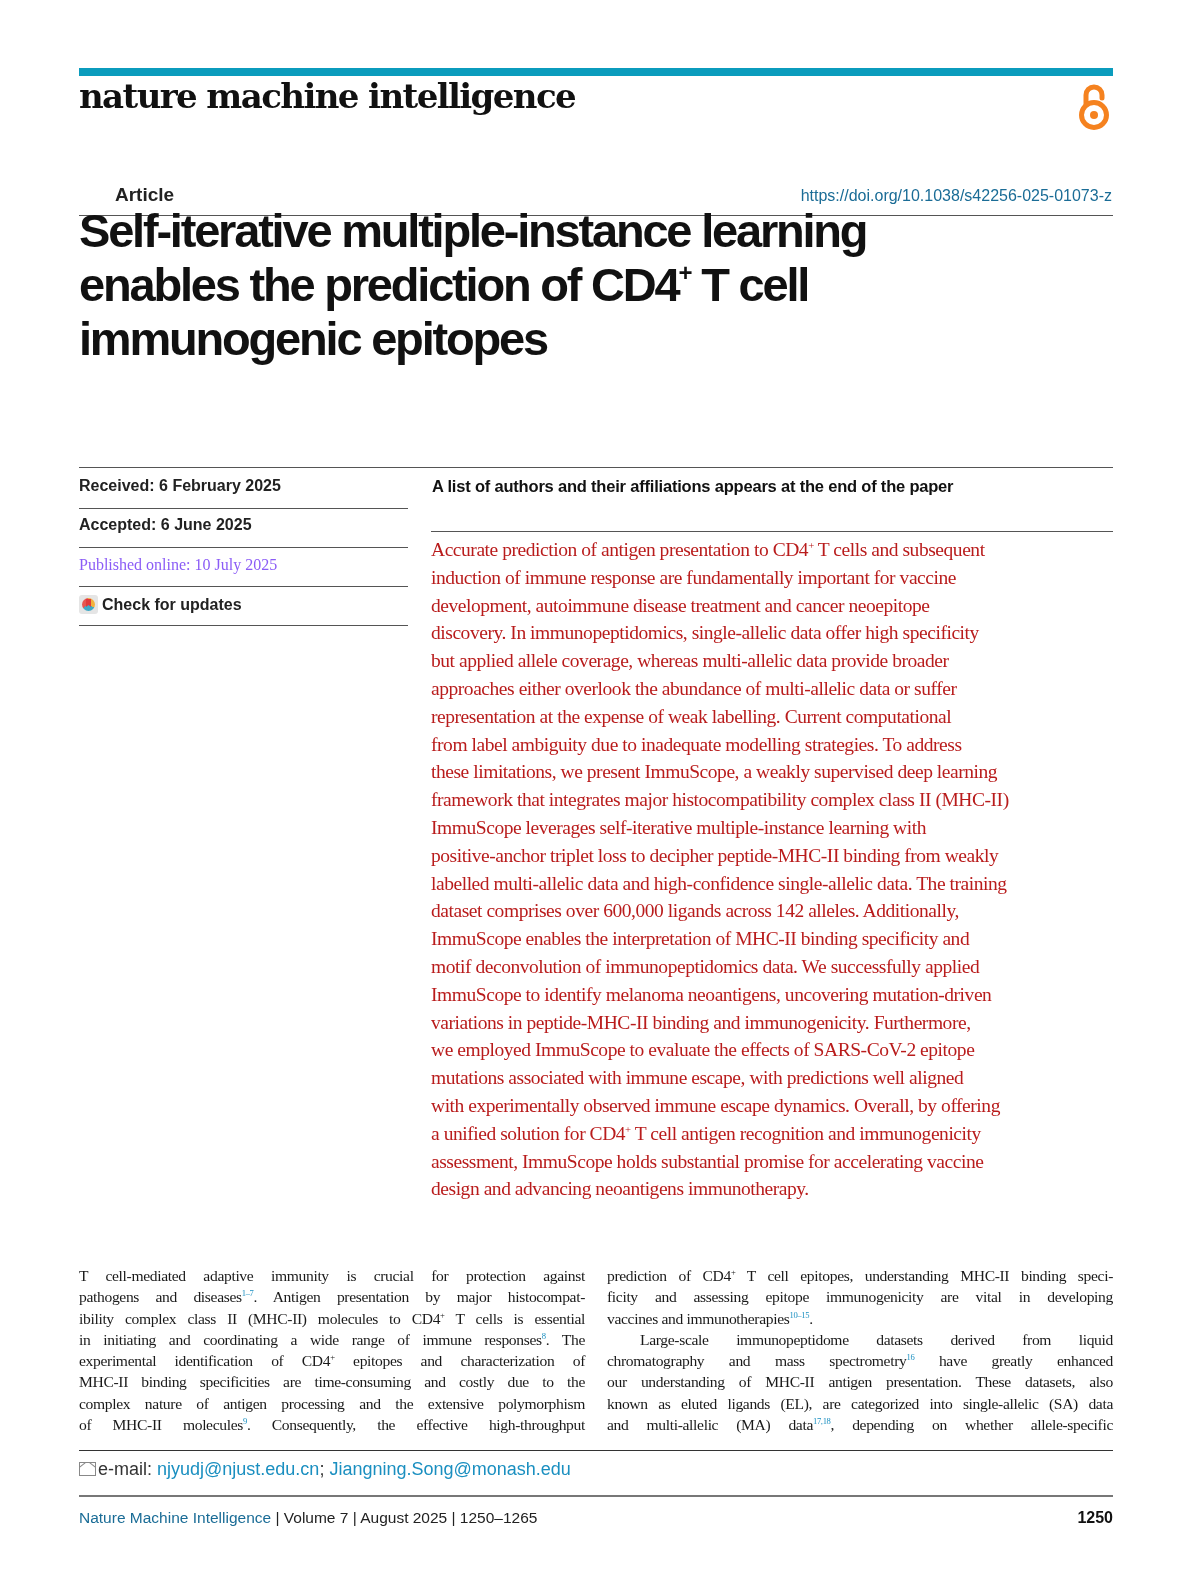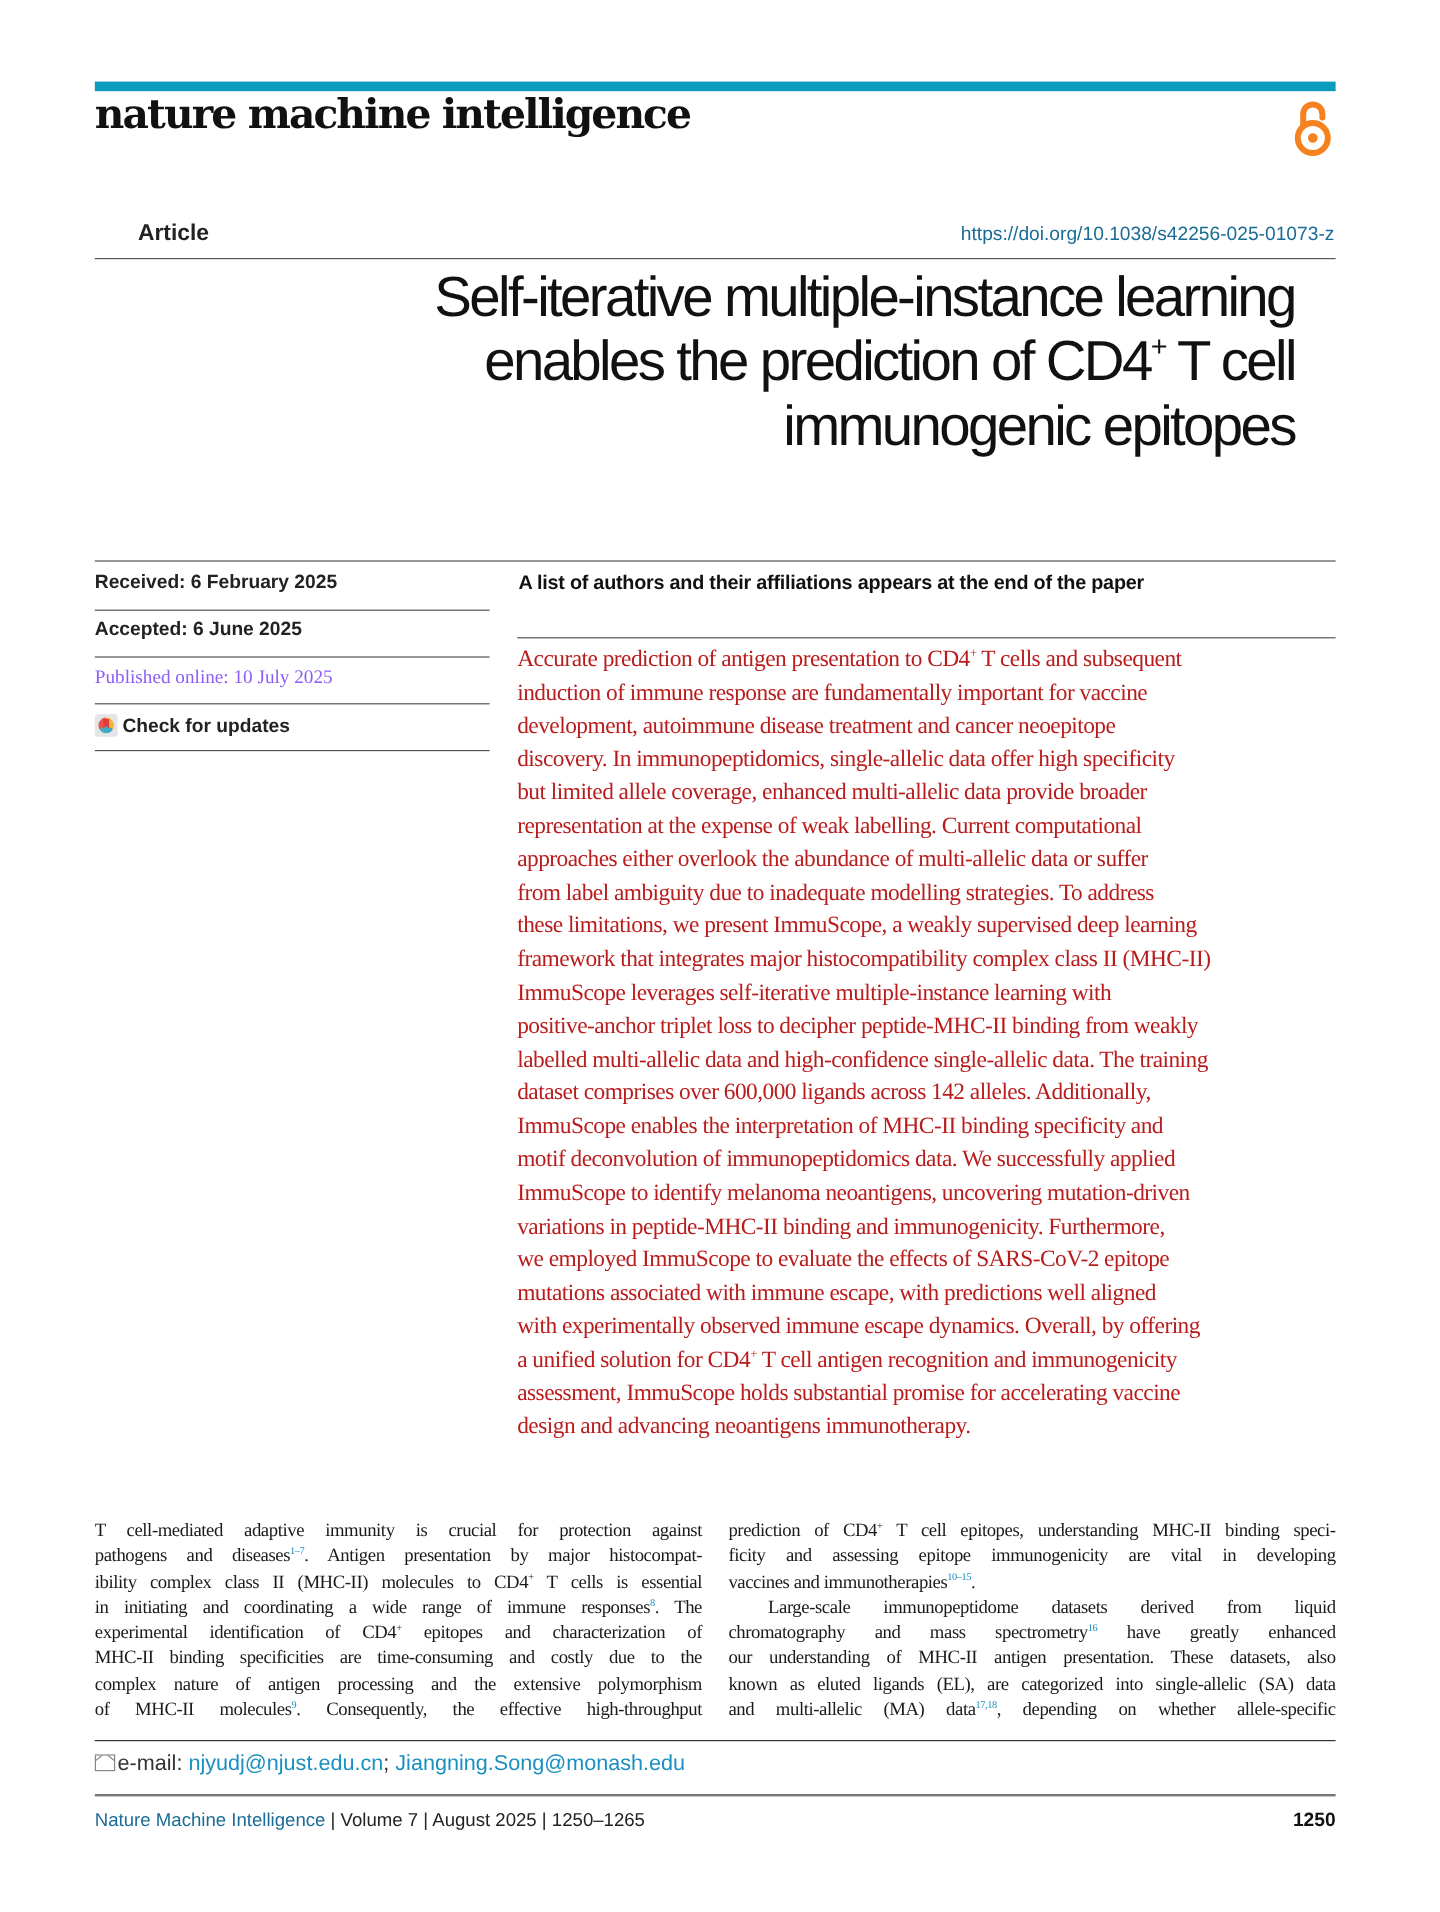--- a/index.html
+++ b/index.html
@@ -4,21 +4,21 @@
 <style>
   html, body { margin: 0; padding: 0; background: #ffffff; }
   body { width: 1200px; height: 1593px; position: relative; overflow: hidden; color: #1a1a1a; }
   .abs { position: absolute; }
   .topbar { left: 79px; top: 68px; width: 1034px; height: 8px; background: #0b9cbd; }
   .journal { left: 79px; top: 76px; font-family: "DejaVu Serif", serif; font-weight: bold; font-size: 34px; letter-spacing: -1.6px; color: #111; }
   .oa-icon { left: 1075px; top: 82px; width: 38px; height: 50px; }
   .article-type { left: 79px; top: 184px; font-family: "Liberation Sans", sans-serif; font-weight: bold; font-size: 19px; color: #222; margin-left: 36px; }
   .doi { right: 88px; top: 187px; font-family: "Liberation Sans", sans-serif; font-size: 16px; color: #1a6c96; text-decoration: none; }
   .rule { height: 0; border-top: 1.5px solid #555; }
-  .title { left: 79px; top: 220px; width: 1000px; font-family: "Liberation Sans", sans-serif; font-weight: normal; font-size: 47px; line-height: 54px; letter-spacing: -2.2px; color: #111; margin: 0; text-align: right; }
+  .title { left: 79px; top: 204px; width: 1000px; font-family: "Liberation Sans", sans-serif; font-weight: bold; font-size: 47px; line-height: 54px; letter-spacing: -2.2px; color: #111; margin: 0; }
   .title sup { font-size: 24px; vertical-align: 20px; line-height: 0; }
   .meta-item { left: 79px; width: 329px; font-family: "Liberation Sans", sans-serif; font-size: 16px; color: #222; }
   .meta-item.bold { font-weight: bold; }
   .meta-item.serif { font-family: "Liberation Serif", serif; font-size: 16px; color: #8b5cf6; }
   .check-icon { display: inline-block; width: 19px; height: 19px; vertical-align: -4px; margin-right: 4px; background: #e5e5e5; border-radius: 3px; position: relative; }
   .check-icon::before { content: ""; position: absolute; left: 3px; top: 3px; width: 13px; height: 13px; border-radius: 50%; background: conic-gradient(#f2b33d 0 33%, #3fa9c6 0 66%, #e6564f 0); }
   .check-icon::after { content: ""; position: absolute; left: 7px; top: 4px; width: 5px; height: 8px; background: #e03a3a; clip-path: polygon(0 0,100% 0,100% 100%,50% 75%,0 100%); }
   .authors-note { left: 432px; top: 477px; font-family: "Liberation Sans", sans-serif; font-weight: bold; font-size: 16.5px; color: #111; letter-spacing: -0.2px; }
   .abstract { left: 431px; top: 536px; width: 690px; font-family: "Liberation Serif", serif; font-size: 19.5px; line-height: 27.8px; color: #b91c1c; letter-spacing: -0.45px; }
   .abstract .ln { display: block; white-space: nowrap; }
@@ -72,23 +72,23 @@
 <div class="abs rule" style="left:79px; top:625px; width:329px; border-top-width:1px;"></div>
 
 <div class="abs authors-note">A list of authors and their affiliations appears at the end of the paper</div>
 <div class="abs rule" style="left:431px; top:531px; width:682px; border-top-width:1px;"></div>
 
 <div class="abs abstract">
   <span class="ln"><span>Accurate prediction of antigen presentation to CD4</span><sup class="s">+</sup><span> T cells and subsequent</span></span>
   <span class="ln">induction of immune response are fundamentally important for vaccine</span>
   <span class="ln">development, autoimmune disease treatment and cancer neoepitope</span>
   <span class="ln">discovery. In immunopeptidomics, single-allelic data offer high specificity</span>
-  <span class="ln">but limited allele coverage, enhanced multi-allelic data provide broader</span>
+  <span class="ln">but applied allele coverage, whereas multi-allelic data provide broader</span>
+  <span class="ln">approaches either overlook the abundance of multi-allelic data or suffer</span>
   <span class="ln">representation at the expense of weak labelling. Current computational</span>
-  <span class="ln">approaches either overlook the abundance of multi-allelic data or suffer</span>
   <span class="ln">from label ambiguity due to inadequate modelling strategies. To address</span>
   <span class="ln">these limitations, we present ImmuScope, a weakly supervised deep learning</span>
   <span class="ln">framework that integrates major histocompatibility complex class II (MHC-II)</span>
   <span class="ln">ImmuScope leverages self-iterative multiple-instance learning with</span>
   <span class="ln">positive-anchor triplet loss to decipher peptide-MHC-II binding from weakly</span>
   <span class="ln">labelled multi-allelic data and high-confidence single-allelic data. The training</span>
   <span class="ln">dataset comprises over 600,000 ligands across 142 alleles. Additionally,</span>
   <span class="ln">ImmuScope enables the interpretation of MHC-II binding specificity and</span>
   <span class="ln">motif deconvolution of immunopeptidomics data. We successfully applied</span>
   <span class="ln">ImmuScope to identify melanoma neoantigens, uncovering mutation-driven</span>

